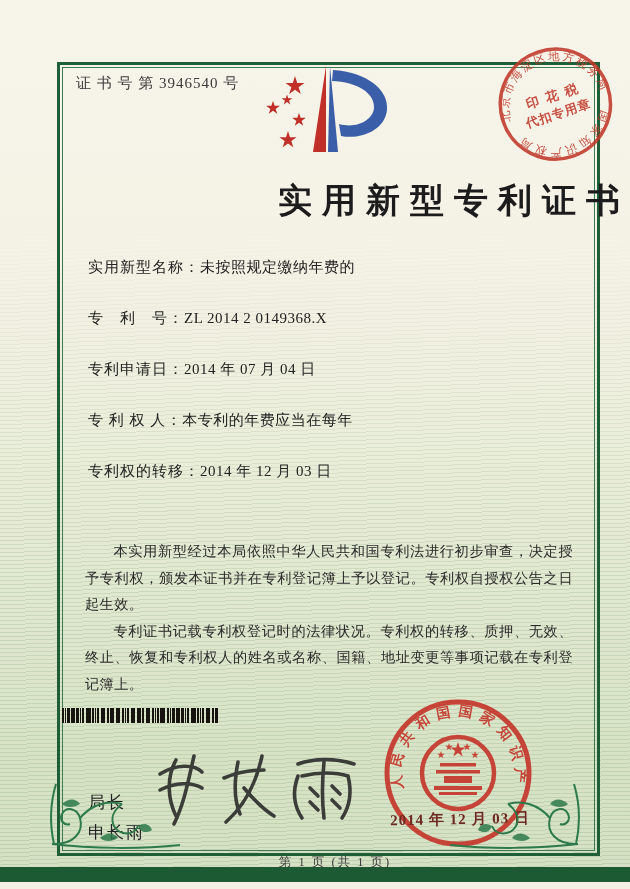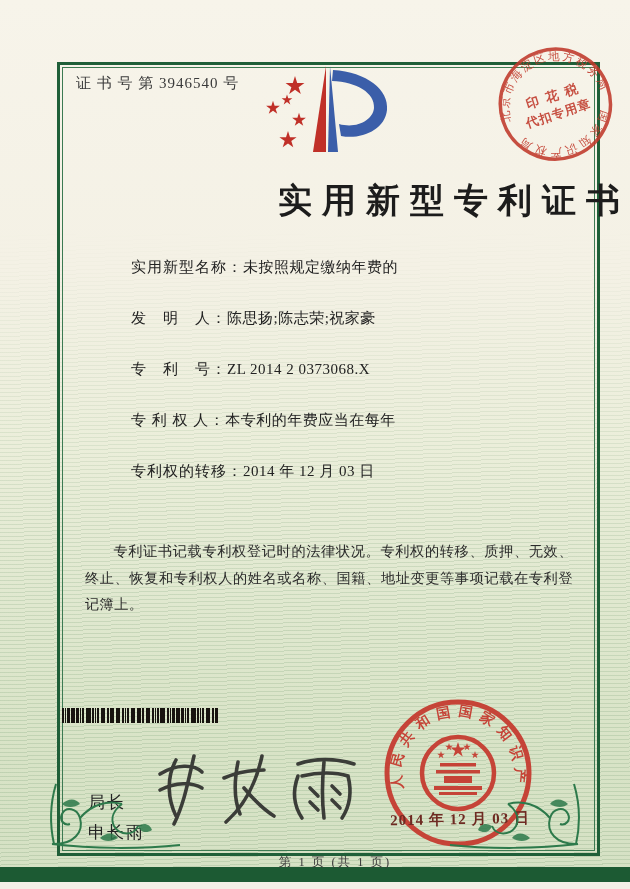--- a/index.html
+++ b/index.html
@@ -15,21 +15,21 @@
   .frame{position:absolute;left:57px;top:62px;width:537px;height:788px;border:3px solid #1f5f38;}
   .frame-inner{position:absolute;inset:2px;border:1px solid #3c7a52;}
   .cert-no{position:absolute;left:76px;top:74px;font-size:15px;color:#3a3a3a;letter-spacing:1px;}
   .logo{position:absolute;left:243px;top:56px;}
   .tax-stamp{position:absolute;left:494px;top:42px;transform:rotate(-18deg);opacity:.88;}
   .title{position:absolute;left:0;top:178px;width:100%;text-align:right;font-size:34px;font-weight:bold;
     letter-spacing:10px;color:#1c1c1c;}
   .fields{position:absolute;left:88px;top:258px;right:70px;display:flex;flex-direction:column;gap:32px;
     font-size:15px;color:#222;}
   .field-row{white-space:nowrap;}
-  .field-label{letter-spacing:1px;margin-left:43px;}
+  .field-label{letter-spacing:1px;}
   .field-value{letter-spacing:.5px;}
   .paras{position:absolute;left:85px;top:538px;width:488px;font-size:14.2px;line-height:26.5px;
     color:#2a2a2a;text-align:justify;letter-spacing:.4px;}
   .paras p{margin:0;text-indent:2em;}
   .barcode{position:absolute;left:62px;top:708px;width:156px;height:15px;background-color:transparent;
     background-image:
       repeating-linear-gradient(90deg,#17130f 0 2px,rgba(0,0,0,0) 2px 5px),
       repeating-linear-gradient(90deg,#17130f 0 1px,rgba(0,0,0,0) 1px 7px),
       repeating-linear-gradient(90deg,#17130f 0 1px,rgba(0,0,0,0) 1px 3px);}
   .signer{position:absolute;left:88px;top:772px;font-size:17px;color:#222;letter-spacing:2px;line-height:30px;margin-top:16px;}
@@ -103,34 +103,35 @@
     </svg>
   </div>
 
   <div class="title">实用新型专利证书</div>
 
   <div class="fields">
     <div class="field-row">
       <span class="field-label">实用新型名称：</span><span class="field-value">未按照规定缴纳年费的</span>
     </div>
     <div class="field-row">
-      <span class="field-label">发　明　人：</span><span class="field-value">陈思扬;陈志荣;祝家豪</span>
-    </div>
-    <div class="field-row">
-      <span class="field-label">专　利　号：</span><span class="field-value">ZL 2014 2 0373068.X</span>
+      <span class="field-label">专　利　号：</span><span class="field-value">ZL 2014 2 0149368.X</span>
+    </div>
+    <div class="field-row">
+      <span class="field-label">专利申请日：</span><span class="field-value">2014 年 07 月 04 日</span>
     </div>
     <div class="field-row">
       <span class="field-label">专 利 权 人：</span><span class="field-value">本专利的年费应当在每年</span>
     </div>
     <div class="field-row">
       <span class="field-label">专利权的转移：</span><span class="field-value">2014 年 12 月 03 日</span>
     </div>
   </div>
 
   <div class="paras">
+    <p>本实用新型经过本局依照中华人民共和国专利法进行初步审查，决定授予专利权，颁发本证书并在专利登记簿上予以登记。专利权自授权公告之日起生效。</p>
     <p>专利证书记载专利权登记时的法律状况。专利权的转移、质押、无效、终止、恢复和专利权人的姓名或名称、国籍、地址变更等事项记载在专利登记簿上。</p>
   </div>
 
   <div class="barcode"></div>
 
   <div class="signer">
     <div>局长</div>
     <div>申长雨</div>
   </div>
 

